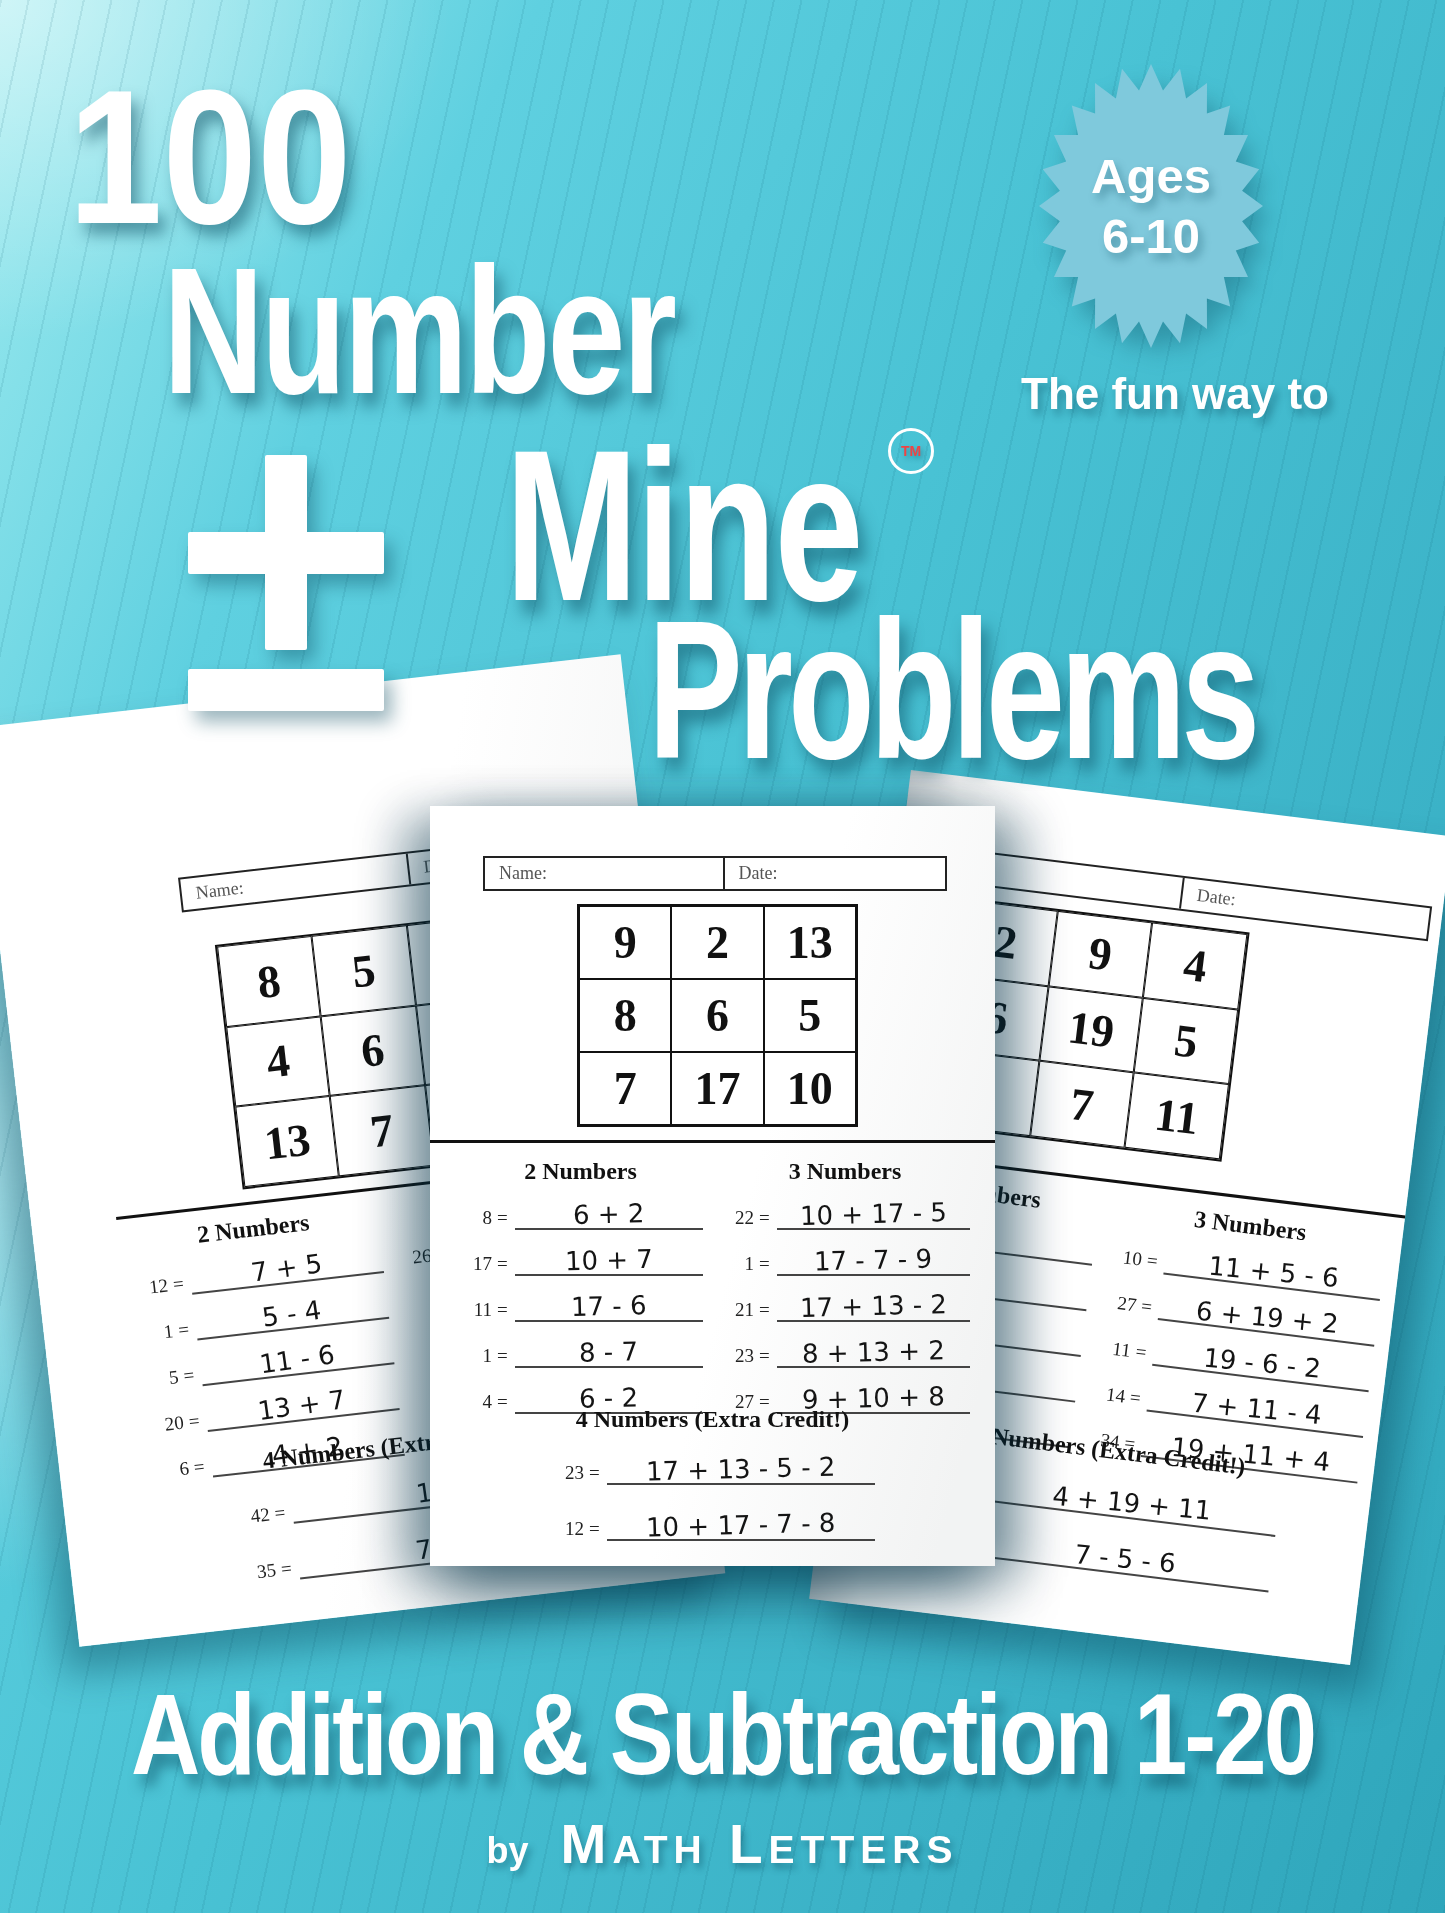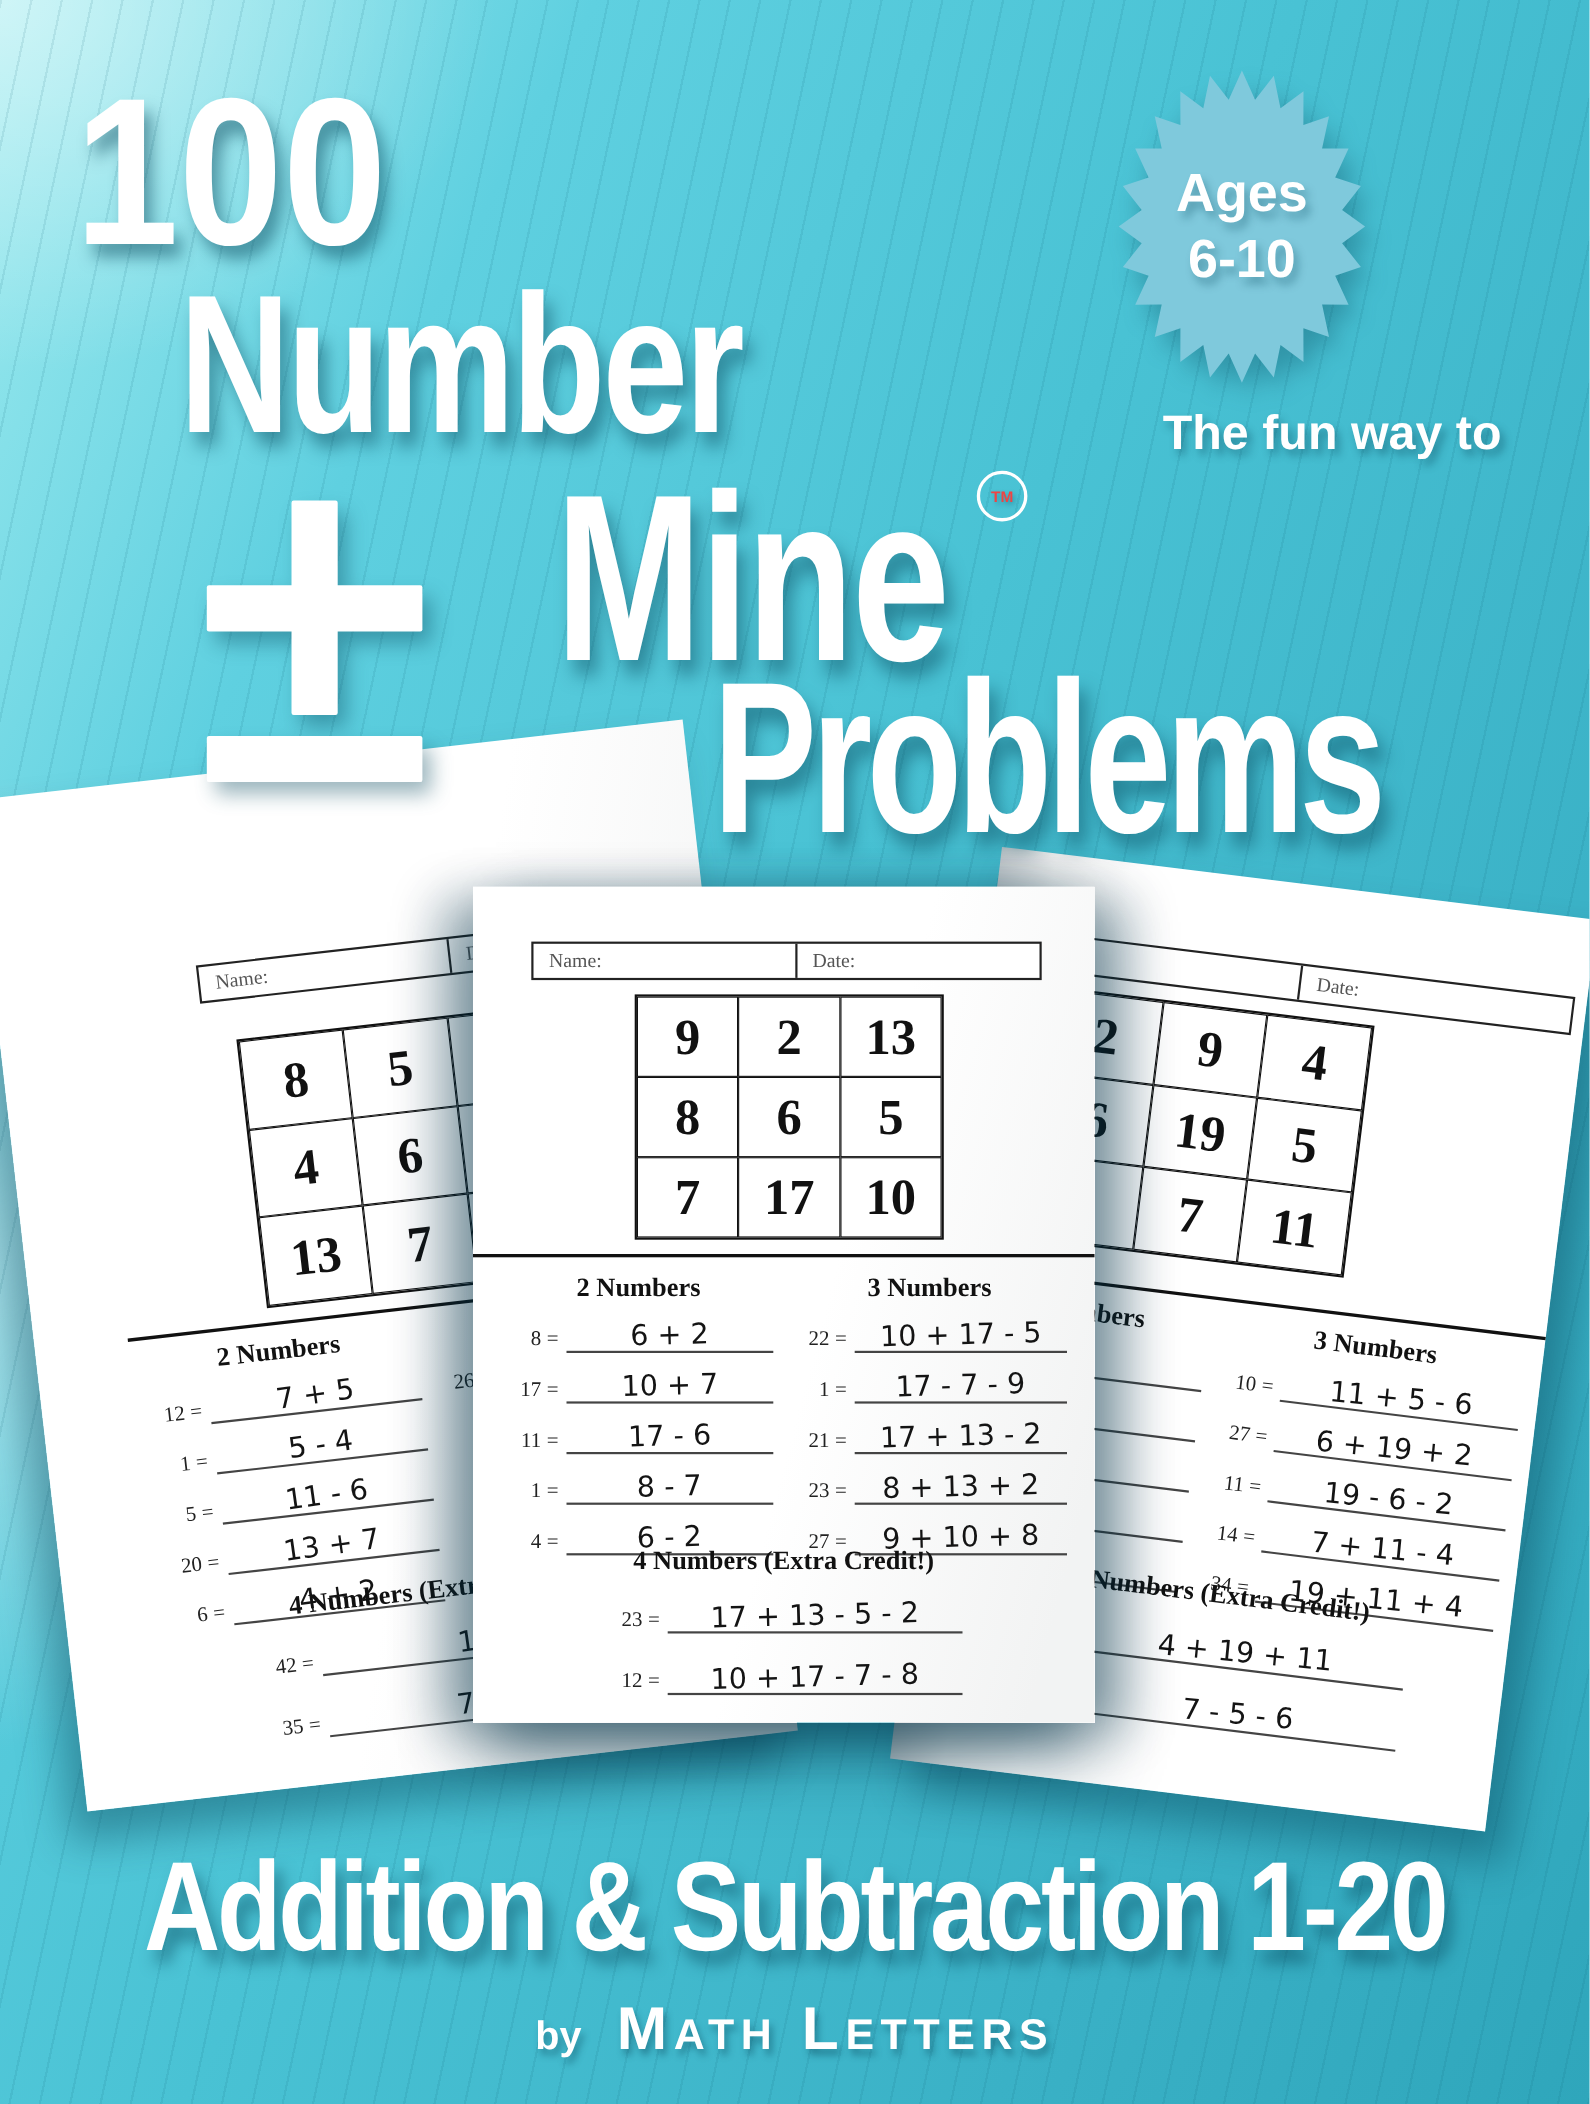--- a/index.html
+++ b/index.html
@@ -27,28 +27,28 @@
     color:#ef4444;font-size:14px;font-weight:bold;display:flex;align-items:center;justify-content:center;
     z-index:4;text-shadow:2px 3px 5px rgba(8,72,92,.4);
   }
   
   .pm{position:absolute;left:188px;top:455px;width:196px;height:256px;z-index:4;
       filter:drop-shadow(8px 11px 9px rgba(8,72,92,.40));}
   .pm .v{position:absolute;left:77px;top:0;width:42px;height:195px;background:#fff;border-radius:2px;}
   .pm .h{position:absolute;left:0;top:77px;width:196px;height:42px;background:#fff;border-radius:2px;}
   .pm .m{position:absolute;left:0;top:214px;width:196px;height:42px;background:#fff;border-radius:2px;}
   
-  .badge{position:absolute;left:1013px;top:60px;width:232px;height:292px;z-index:4;
+  .badge{position:absolute;left:1035px;top:60px;width:232px;height:292px;z-index:4;
          filter:drop-shadow(7px 12px 10px rgba(8,72,92,.35));}
   .badge svg{width:100%;height:100%;display:block;}
   .badge-text{position:absolute;inset:0;display:flex;flex-direction:column;align-items:center;justify-content:center;
               color:#fff;font-weight:bold;font-size:49px;line-height:60px;text-align:center;
               text-shadow:4px 6px 8px rgba(8,72,92,.35);}
   
-  .tagline{position:absolute;left:985px;top:366px;width:380px;z-index:4;text-align:right;
+  .tagline{position:absolute;left:985px;top:366px;width:380px;z-index:4;text-align:center;
            color:#fff;font-weight:bold;font-size:44px;line-height:56px;
            text-shadow:4px 6px 8px rgba(8,72,92,.45);}
   
   .subtitle{position:absolute;left:0;top:1668px;width:1445px;text-align:center;z-index:4;
             color:#fff;font-weight:bold;font-size:96px;letter-spacing:-3px;white-space:nowrap;
             transform:scaleY(1.2);transform-origin:center top;
             text-shadow:7px 10px 12px rgba(8,72,92,.5);}
   .byline{position:absolute;left:0;top:1812px;width:1445px;text-align:center;z-index:4;color:#fff;
           text-shadow:3px 5px 7px rgba(8,72,92,.45);}
   .byline .pre{font-size:36px;font-weight:600;margin-right:32px;}

